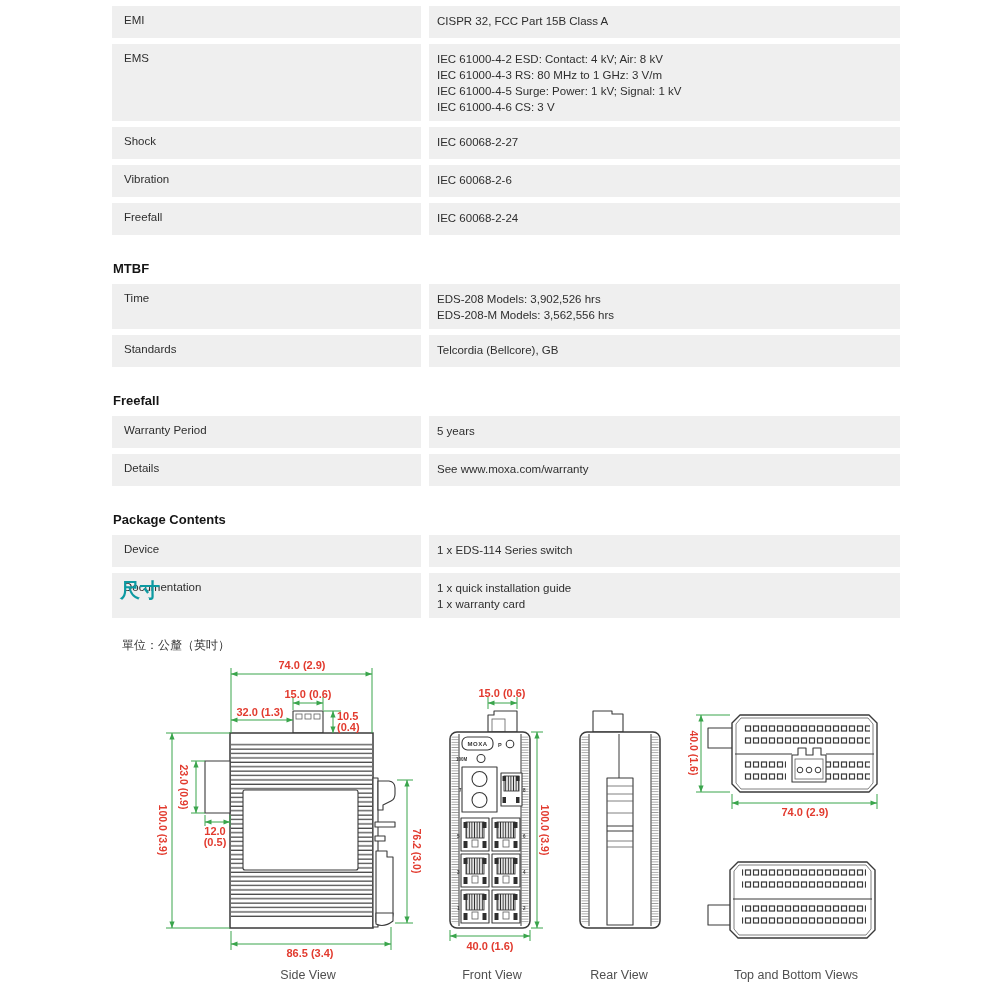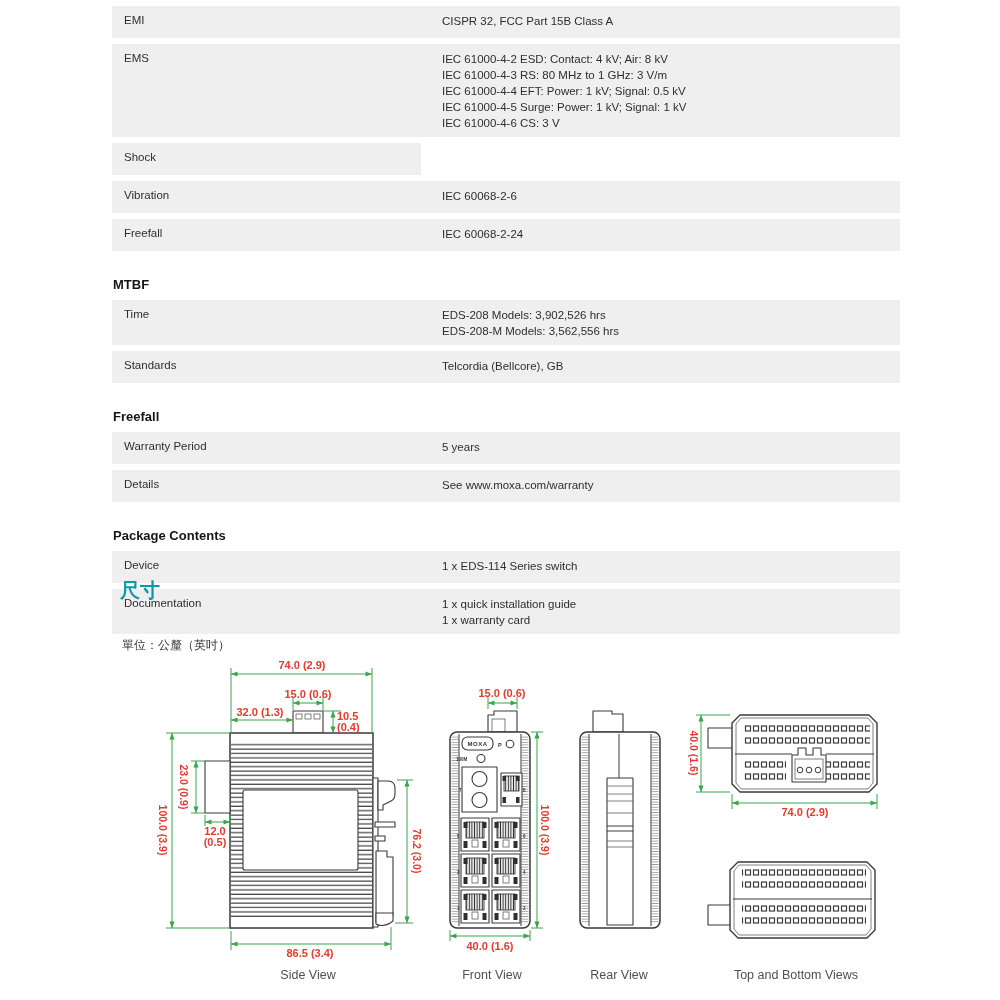--- a/index.html
+++ b/index.html
@@ -2,21 +2,21 @@
 <html><head>
 <meta charset="utf-8">
 <style>
   html,body{margin:0;padding:0;background:#fff;}
   .page{position:relative;width:1000px;height:1000px;background:#fff;overflow:hidden;
         font-family:"Liberation Sans","DejaVu Sans",sans-serif;color:#2e2e2e;}
   .spec{position:absolute;left:112px;top:6px;width:788px;}
   .row{display:flex;margin-bottom:6px;}
   .lc{flex:0 0 309px;box-sizing:border-box;background:#efefef;padding:7px 12px 10px;
       font-size:11.5px;line-height:15px;color:#2e2e2e;}
-  .vc{flex:1;background:#efefef;padding:7px 21px 6px;
+  .vc{flex:1;background:#efefef;margin-left:8px;padding:7px 8px 6px;
       font-size:11.5px;line-height:16px;color:#2e2e2e;}
   .sec{font-size:13px;font-weight:bold;color:#151515;margin:26px 0 7px 1px;line-height:16px;}
   .dim-title{position:absolute;left:120px;top:577px;font-size:20px;font-weight:bold;color:#0d9aa2;}
   .unit-note{position:absolute;left:112px;top:637px;font-size:12px;color:#333;margin-left:10px;}
   svg.draw{position:absolute;left:0;top:650px;font-family:"Liberation Sans","DejaVu Sans",sans-serif;}
   .o{fill:#fff;stroke:#3a3a3a;stroke-width:1.4;stroke-linejoin:round;}
   .o1{fill:#fff;stroke:#3a3a3a;stroke-width:1.1;stroke-linejoin:round;}
   .o2{fill:none;stroke:#3a3a3a;stroke-width:1;}
   .thin{fill:none;stroke:#606060;stroke-width:0.8;}
   .dk{fill:#2e2e2e;stroke:none;}
@@ -39,28 +39,30 @@
       <div class="vc">
         <div>CISPR 32, FCC Part 15B Class A</div>
       </div>
     </div>
 
     <div class="row">
       <div class="lc">EMS</div>
       <div class="vc">
         <div>IEC 61000-4-2 ESD: Contact: 4 kV; Air: 8 kV</div>
         <div>IEC 61000-4-3 RS: 80 MHz to 1 GHz: 3 V/m</div>
-        <div>IEC 61000-4-4 EFT: Power: 1 kV; Signal: 0.5 kV</div>
         <div>IEC 61000-4-5 Surge: Power: 1 kV; Signal: 1 kV</div>
         <div>IEC 61000-4-6 CS: 3 V</div>
       </div>
     </div>
 
     <div class="row">
       <div class="lc">Shock</div>
+      <div class="vc">
+        <div>IEC 60068-2-27</div>
+      </div>
     </div>
 
     <div class="row">
       <div class="lc">Vibration</div>
       <div class="vc">
         <div>IEC 60068-2-6</div>
       </div>
     </div>
 
     <div class="row">

